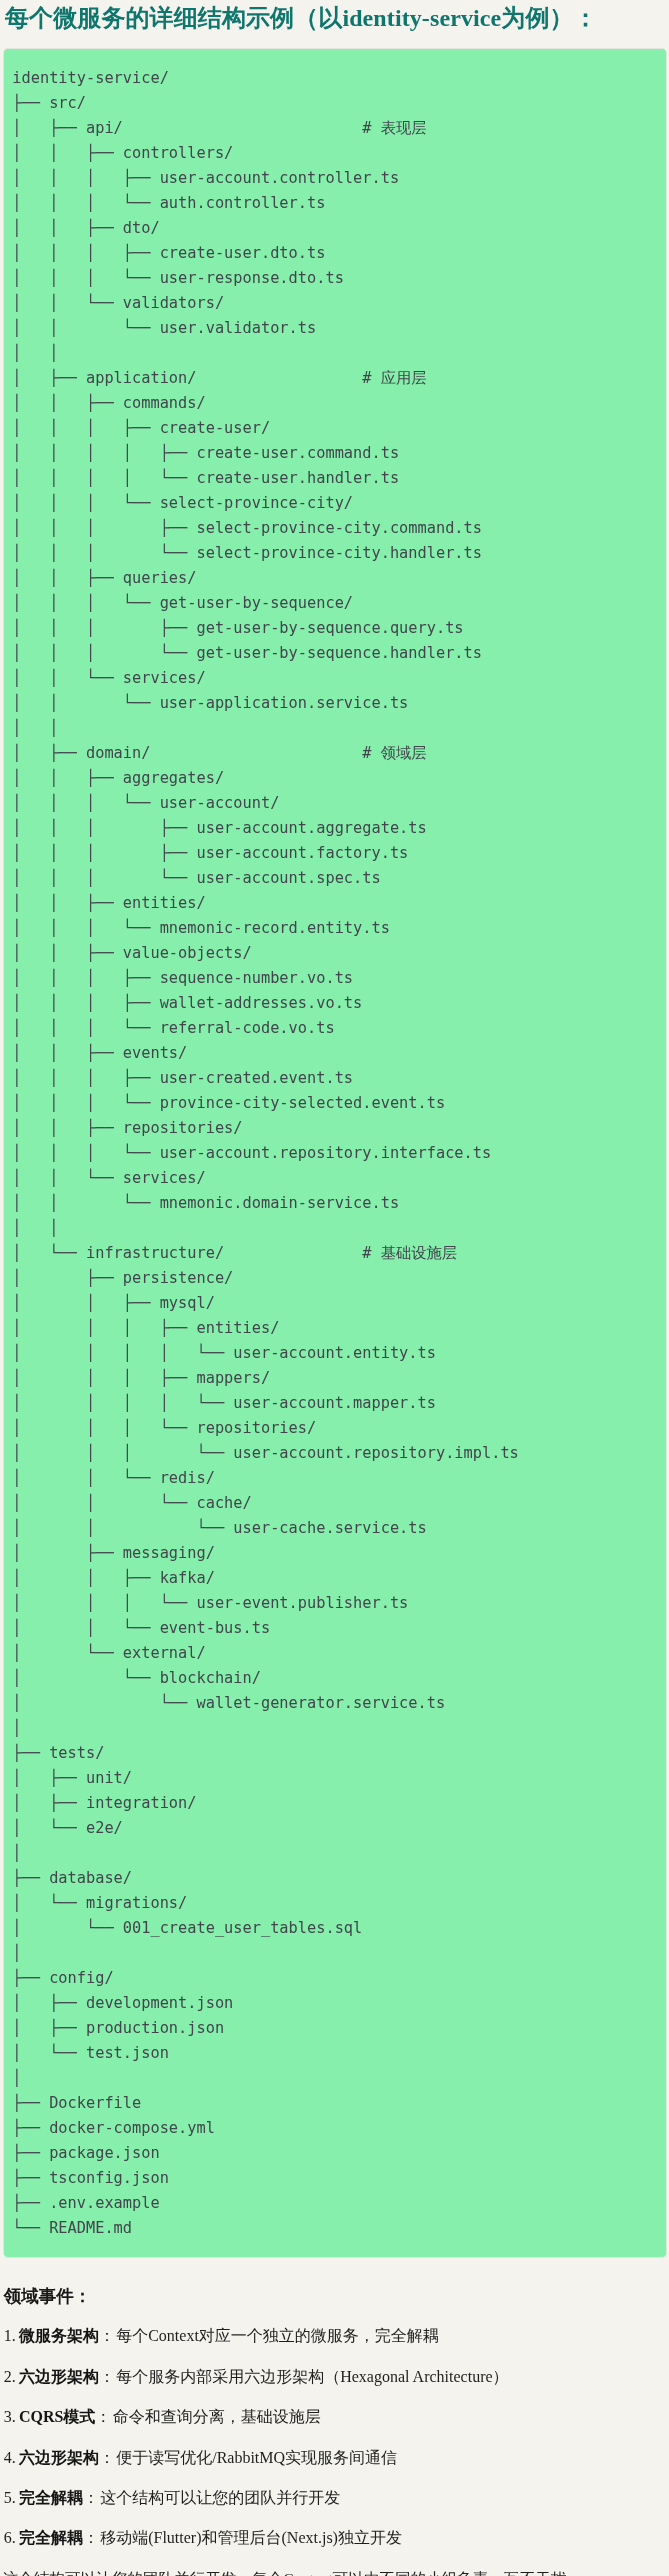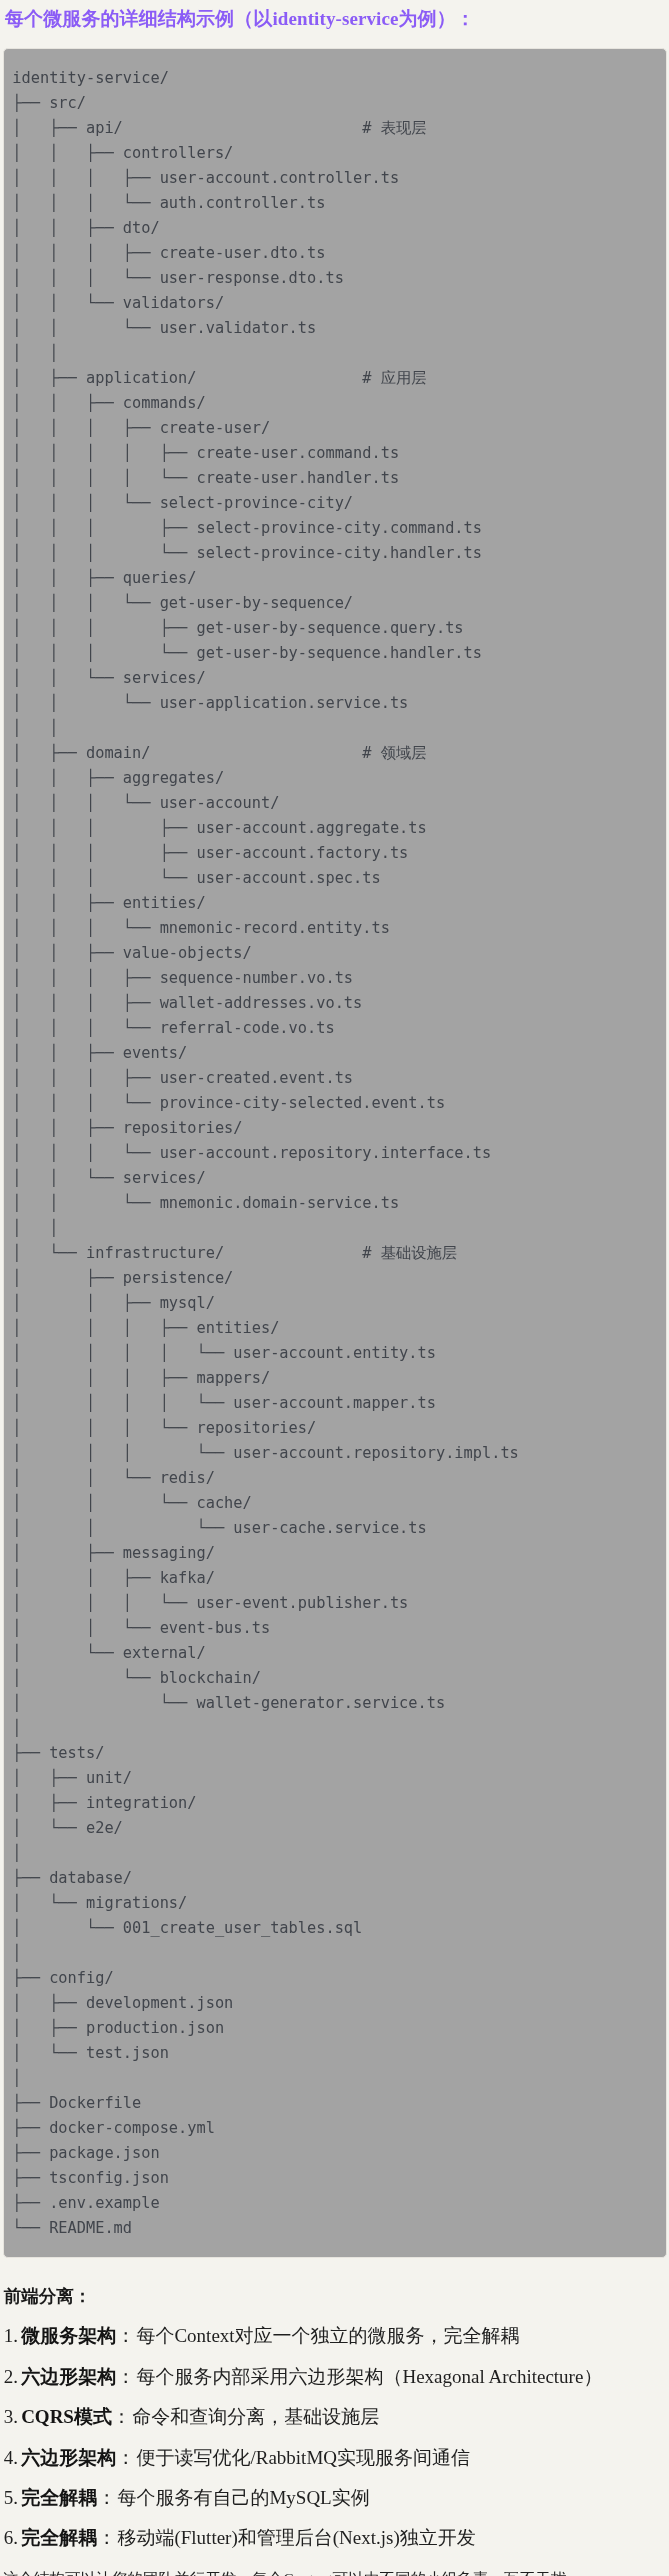--- a/index.html
+++ b/index.html
@@ -12,29 +12,29 @@
     min-height: 2576px;
     font-family: "Liberation Serif", serif;
     color: #1f1f1f;
     box-sizing: border-box;
   }
   .doc {
     padding: 6.3px 2.5px 0 2.5px;
   }
   h1.doc-title {
     margin: 0 0 0 2.5px;
-    font-size: 19px;
+    font-size: 24px;
     line-height: 25px;
     font-weight: 700;
-    color: #8b5cf6;
+    color: #0f766e;
     letter-spacing: 0.1px;
   }
   .code-block {
     margin-top: 17px;
-    background: #a3a3a3;
+    background: #86efac;
     border: 0.6px solid #e6e4de;
     border-radius: 5px;
     padding: 16.3px 8.8px;
     box-sizing: border-box;
     overflow: hidden;
   }
   .tree {
     font-family: "DejaVu Sans Mono", monospace;
     font-size: 15.3px;
     line-height: 25px;
@@ -45,21 +45,21 @@
   h2.notes-heading {
     margin: 27.5px 0 0 1.3px;
     font-size: 17.5px;
     line-height: 22.5px;
     font-weight: 700;
     color: #191919;
   }
   .notes-list { margin-top: 17.5px; }
   .note-item {
     margin: 0 0 19.4px 1.3px;
-    font-size: 19px;
+    font-size: 16px;
     line-height: 21px;
     color: #1f1f1f;
   }
   .note-num { margin-right: 3.1px; }
   .note-term { font-weight: 700; color: #141414; }
   .note-colon { margin-right: 1.3px; }
   .notes-footer {
     margin: 17.5px 0 0 0;
     font-size: 15.6px;
     line-height: 21px;
@@ -70,27 +70,27 @@
 <body>
 
 <div class="doc">
 
   <h1 class="doc-title">每个微服务的详细结构示例（以identity-service为例）：</h1>
 
   <div class="code-block">
     <div class="tree"><div class="tree-line">identity-service/</div><div class="tree-line">├── src/</div><div class="tree-line">│   ├── api/                          # 表现层</div><div class="tree-line">│   │   ├── controllers/</div><div class="tree-line">│   │   │   ├── user-account.controller.ts</div><div class="tree-line">│   │   │   └── auth.controller.ts</div><div class="tree-line">│   │   ├── dto/</div><div class="tree-line">│   │   │   ├── create-user.dto.ts</div><div class="tree-line">│   │   │   └── user-response.dto.ts</div><div class="tree-line">│   │   └── validators/</div><div class="tree-line">│   │       └── user.validator.ts</div><div class="tree-line">│   │</div><div class="tree-line">│   ├── application/                  # 应用层</div><div class="tree-line">│   │   ├── commands/</div><div class="tree-line">│   │   │   ├── create-user/</div><div class="tree-line">│   │   │   │   ├── create-user.command.ts</div><div class="tree-line">│   │   │   │   └── create-user.handler.ts</div><div class="tree-line">│   │   │   └── select-province-city/</div><div class="tree-line">│   │   │       ├── select-province-city.command.ts</div><div class="tree-line">│   │   │       └── select-province-city.handler.ts</div><div class="tree-line">│   │   ├── queries/</div><div class="tree-line">│   │   │   └── get-user-by-sequence/</div><div class="tree-line">│   │   │       ├── get-user-by-sequence.query.ts</div><div class="tree-line">│   │   │       └── get-user-by-sequence.handler.ts</div><div class="tree-line">│   │   └── services/</div><div class="tree-line">│   │       └── user-application.service.ts</div><div class="tree-line">│   │</div><div class="tree-line">│   ├── domain/                       # 领域层</div><div class="tree-line">│   │   ├── aggregates/</div><div class="tree-line">│   │   │   └── user-account/</div><div class="tree-line">│   │   │       ├── user-account.aggregate.ts</div><div class="tree-line">│   │   │       ├── user-account.factory.ts</div><div class="tree-line">│   │   │       └── user-account.spec.ts</div><div class="tree-line">│   │   ├── entities/</div><div class="tree-line">│   │   │   └── mnemonic-record.entity.ts</div><div class="tree-line">│   │   ├── value-objects/</div><div class="tree-line">│   │   │   ├── sequence-number.vo.ts</div><div class="tree-line">│   │   │   ├── wallet-addresses.vo.ts</div><div class="tree-line">│   │   │   └── referral-code.vo.ts</div><div class="tree-line">│   │   ├── events/</div><div class="tree-line">│   │   │   ├── user-created.event.ts</div><div class="tree-line">│   │   │   └── province-city-selected.event.ts</div><div class="tree-line">│   │   ├── repositories/</div><div class="tree-line">│   │   │   └── user-account.repository.interface.ts</div><div class="tree-line">│   │   └── services/</div><div class="tree-line">│   │       └── mnemonic.domain-service.ts</div><div class="tree-line">│   │</div><div class="tree-line">│   └── infrastructure/               # 基础设施层</div><div class="tree-line">│       ├── persistence/</div><div class="tree-line">│       │   ├── mysql/</div><div class="tree-line">│       │   │   ├── entities/</div><div class="tree-line">│       │   │   │   └── user-account.entity.ts</div><div class="tree-line">│       │   │   ├── mappers/</div><div class="tree-line">│       │   │   │   └── user-account.mapper.ts</div><div class="tree-line">│       │   │   └── repositories/</div><div class="tree-line">│       │   │       └── user-account.repository.impl.ts</div><div class="tree-line">│       │   └── redis/</div><div class="tree-line">│       │       └── cache/</div><div class="tree-line">│       │           └── user-cache.service.ts</div><div class="tree-line">│       ├── messaging/</div><div class="tree-line">│       │   ├── kafka/</div><div class="tree-line">│       │   │   └── user-event.publisher.ts</div><div class="tree-line">│       │   └── event-bus.ts</div><div class="tree-line">│       └── external/</div><div class="tree-line">│           └── blockchain/</div><div class="tree-line">│               └── wallet-generator.service.ts</div><div class="tree-line">│</div><div class="tree-line">├── tests/</div><div class="tree-line">│   ├── unit/</div><div class="tree-line">│   ├── integration/</div><div class="tree-line">│   └── e2e/</div><div class="tree-line">│</div><div class="tree-line">├── database/</div><div class="tree-line">│   └── migrations/</div><div class="tree-line">│       └── 001_create_user_tables.sql</div><div class="tree-line">│</div><div class="tree-line">├── config/</div><div class="tree-line">│   ├── development.json</div><div class="tree-line">│   ├── production.json</div><div class="tree-line">│   └── test.json</div><div class="tree-line">│</div><div class="tree-line">├── Dockerfile</div><div class="tree-line">├── docker-compose.yml</div><div class="tree-line">├── package.json</div><div class="tree-line">├── tsconfig.json</div><div class="tree-line">├── .env.example</div><div class="tree-line">└── README.md</div></div>
   </div>
 
-  <h2 class="notes-heading">前端分离：</h2>
+  <h2 class="notes-heading">领域事件：</h2>
 
   <div class="notes-list">
       <div class="note-item"><span class="note-num">1.</span><strong class="note-term">微服务架构</strong><span class="note-colon">：</span><span class="note-desc">每个Context对应一个独立的微服务，完全解耦</span></div>
       <div class="note-item"><span class="note-num">2.</span><strong class="note-term">六边形架构</strong><span class="note-colon">：</span><span class="note-desc">每个服务内部采用六边形架构（Hexagonal Architecture）</span></div>
       <div class="note-item"><span class="note-num">3.</span><strong class="note-term">CQRS模式</strong><span class="note-colon">：</span><span class="note-desc">命令和查询分离，基础设施层</span></div>
       <div class="note-item"><span class="note-num">4.</span><strong class="note-term">六边形架构</strong><span class="note-colon">：</span><span class="note-desc">便于读写优化/RabbitMQ实现服务间通信</span></div>
-      <div class="note-item"><span class="note-num">5.</span><strong class="note-term">完全解耦</strong><span class="note-colon">：</span><span class="note-desc">每个服务有自己的MySQL实例</span></div>
+      <div class="note-item"><span class="note-num">5.</span><strong class="note-term">完全解耦</strong><span class="note-colon">：</span><span class="note-desc">这个结构可以让您的团队并行开发</span></div>
       <div class="note-item"><span class="note-num">6.</span><strong class="note-term">完全解耦</strong><span class="note-colon">：</span><span class="note-desc">移动端(Flutter)和管理后台(Next.js)独立开发</span></div>
     </div>
 
   <p class="notes-footer">这个结构可以让您的团队并行开发，每个Context可以由不同的小组负责，互不干扰。</p>
 
 </div>
 
 
 </body></html>

